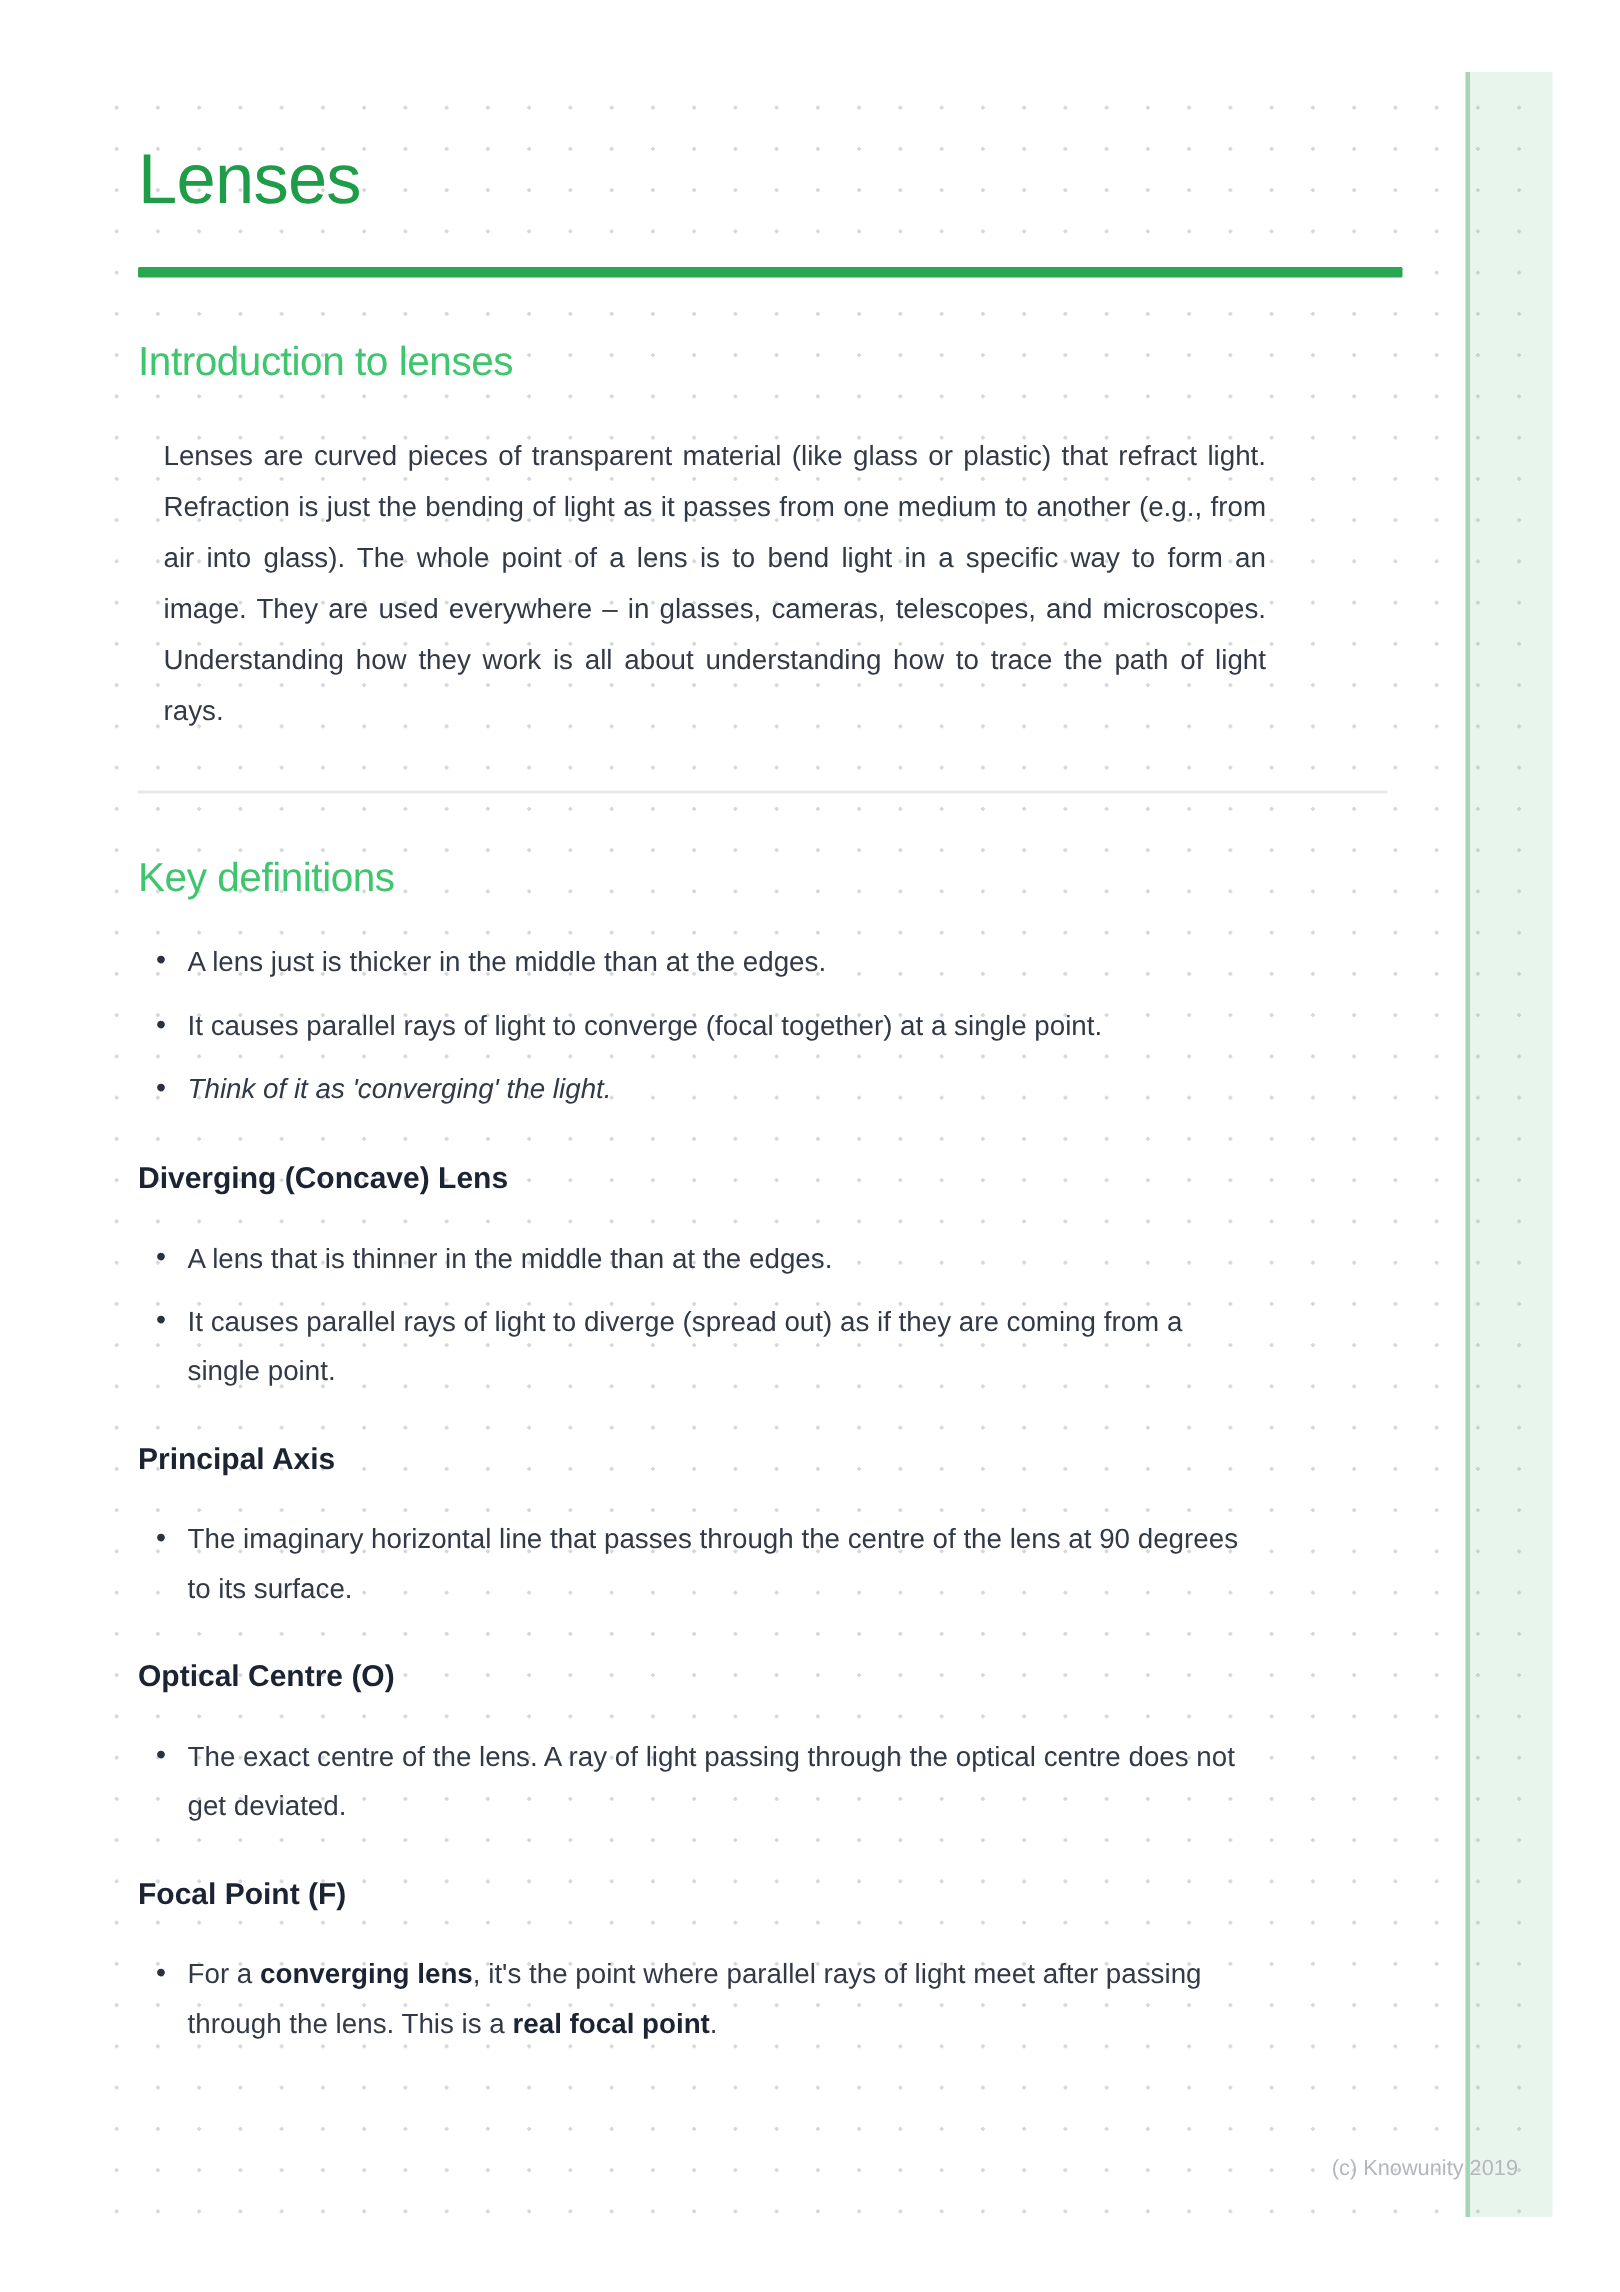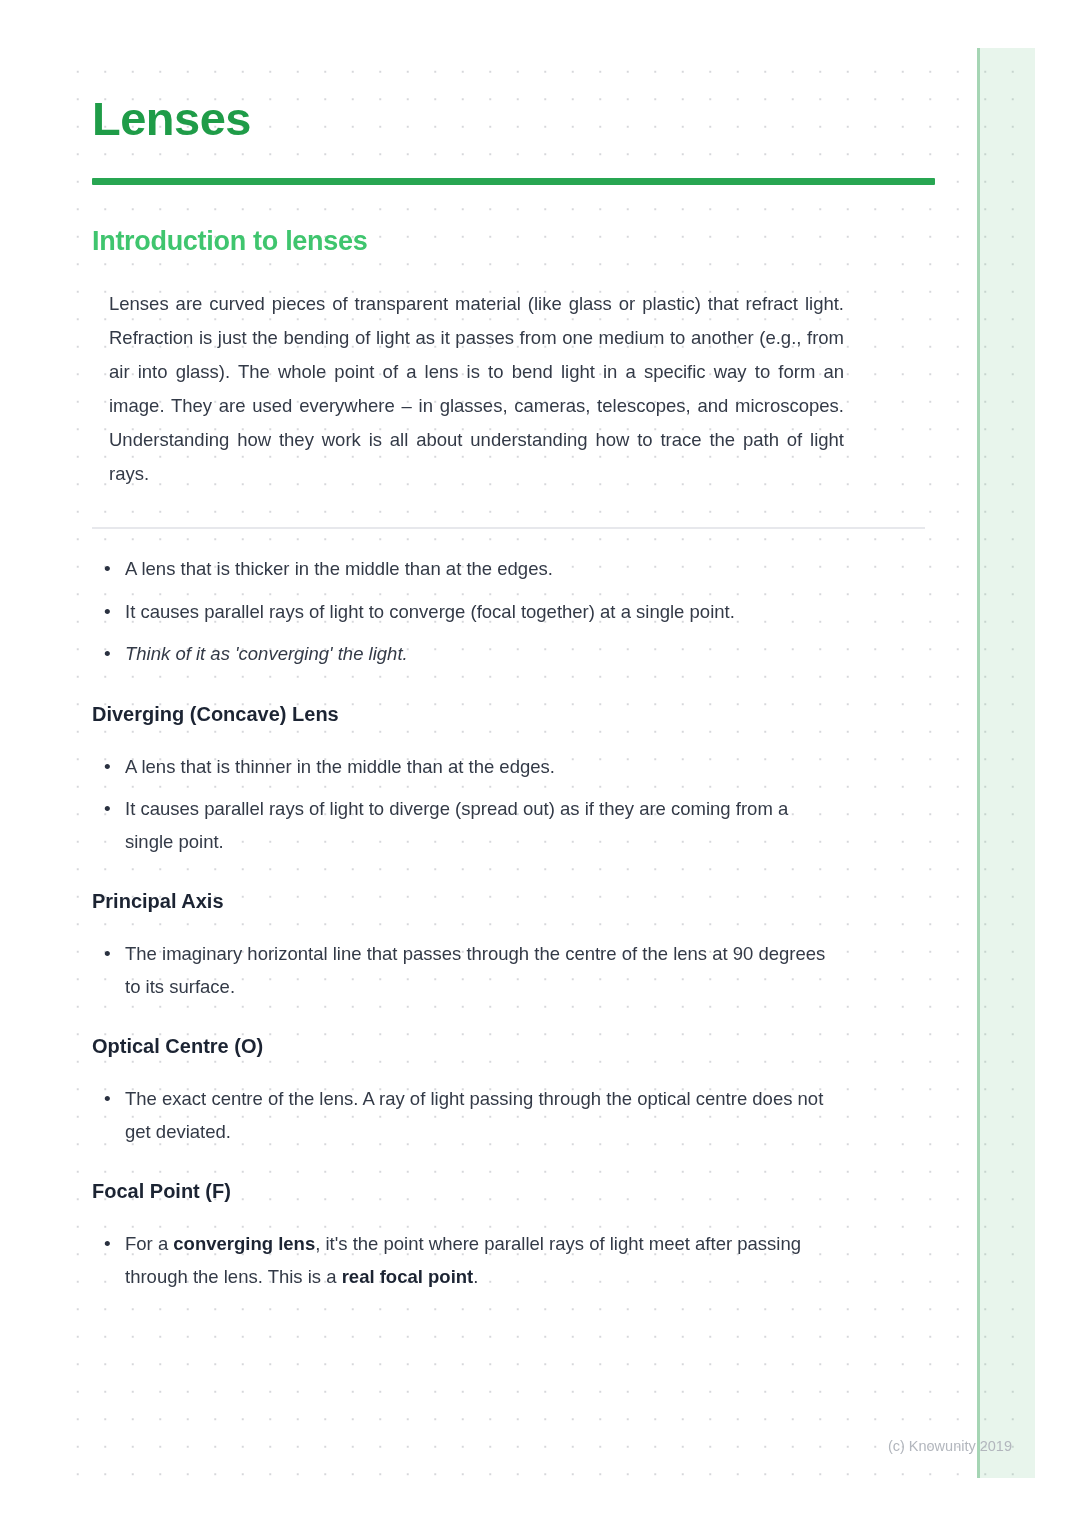--- a/index.html
+++ b/index.html
@@ -39,36 +39,36 @@
   .content {
     position: absolute;
     left: 34px;
     top: 0;
     width: 843px;
   }
   .page-title {
     margin: 44px 0 0 0;
     font-size: 47px;
     line-height: 54px;
-    font-weight: 700;
+    font-weight: 400;
     letter-spacing: -0.5px;
     color: #1f9c48;
   }
   .title-rule {
     margin-top: 32px;
     width: 843px;
     height: 7px;
     background: #28a652;
     border-radius: 1px;
   }
   .section-heading {
     margin: 41px 0 0 0;
     font-size: 27px;
     line-height: 31px;
-    font-weight: 700;
+    font-weight: 400;
     letter-spacing: -0.3px;
     color: #3fc56e;
   }
   .intro-paragraph {
     margin: 30px 0 0 17px;
     width: 735px;
     font-size: 18.5px;
     line-height: 34px;
     color: #333a47;
     text-align: justify;
@@ -122,23 +122,24 @@
 <body>
 
 <div class="notebook">
   <div class="stripe"></div>
   <div class="content">
     <h1 class="page-title">Lenses</h1>
     <div class="title-rule"></div>
     <h2 class="section-heading">Introduction to lenses</h2>
     <p class="intro-paragraph">Lenses are curved pieces of transparent material (like glass or plastic) that refract light. Refraction is just the bending of light as it passes from one medium to another (e.g., from air into glass). The whole point of a lens is to bend light in a specific way to form an image. They are used everywhere – in glasses, cameras, telescopes, and microscopes. Understanding how they work is all about understanding how to trace the path of light rays.</p>
     <div class="divider"></div>
+    <h2 class="section-heading">Key definitions</h2>
     <div id="definitions">
         <ul class="bullets">
-          <li><span>A lens that is thicker in the middle than at the edges.</span></li>
+          <li><span>A lens just is thicker in the middle than at the edges.</span></li>
           <li><span>It causes parallel rays of light to converge (focal together) at a single point.</span></li>
           <li><span class="run-italic">Think of it as 'converging' the light.</span></li>
         </ul>
         <h3 class="term">Diverging (Concave) Lens</h3>
         <ul class="bullets">
           <li><span>A lens that is thinner in the middle than at the edges.</span></li>
           <li><span>It causes parallel rays of light to diverge (spread out) as if they are coming from a single point.</span></li>
         </ul>
         <h3 class="term">Principal Axis</h3>
         <ul class="bullets">

